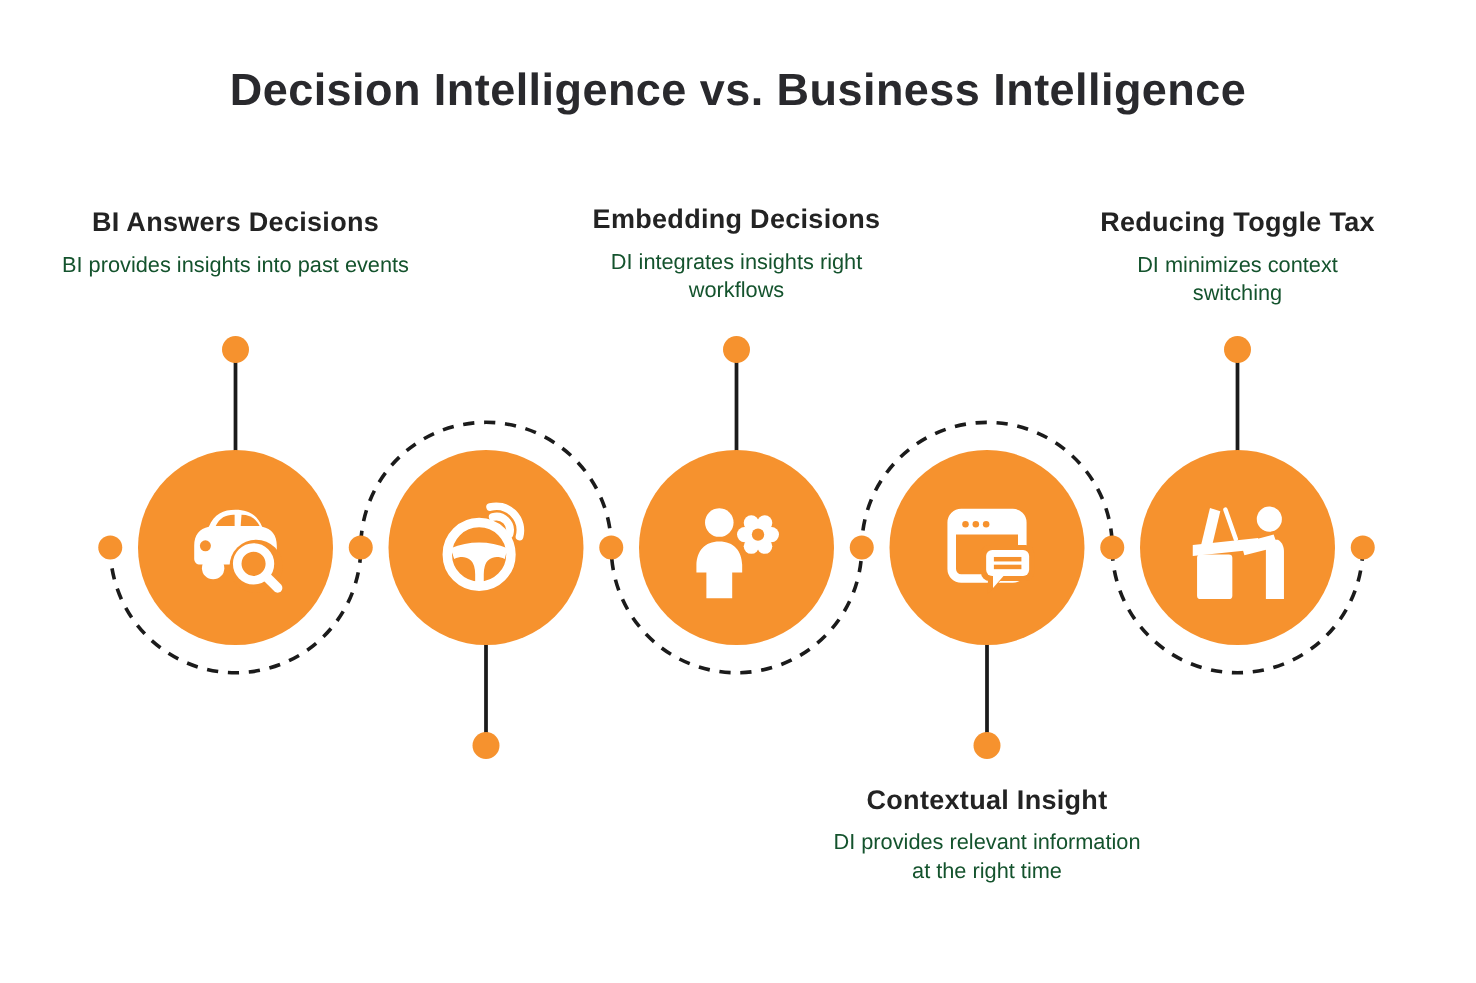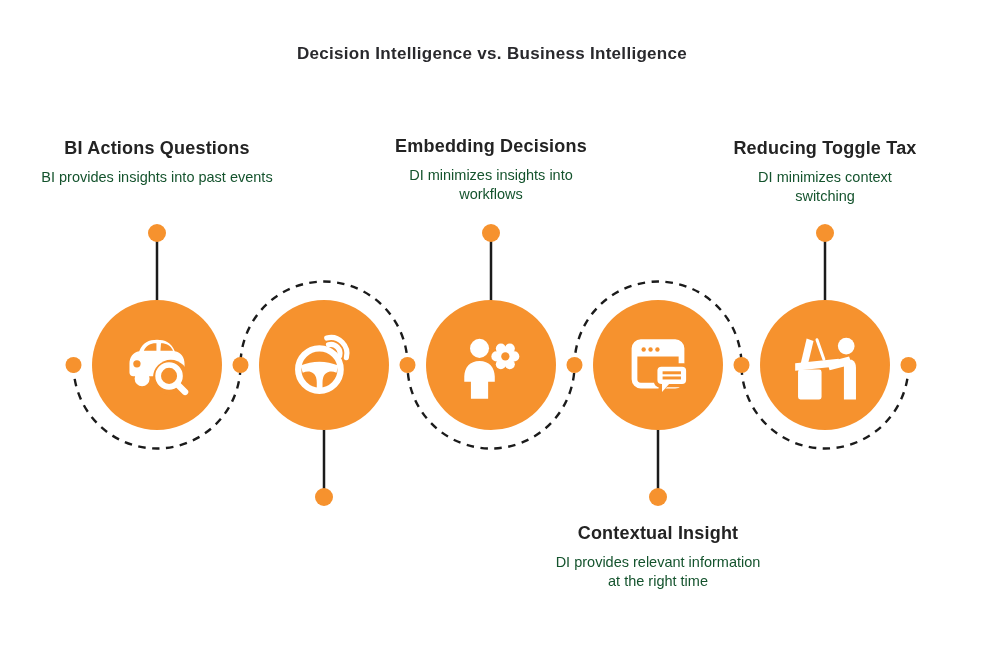--- a/index.html
+++ b/index.html
@@ -3,21 +3,21 @@
 <meta charset="utf-8">
 <title>Decision Intelligence vs. Business Intelligence</title>
 <style>
   html,body{margin:0;padding:0;background:#fff;}
   .canvas{
     position:relative;width:984px;height:655px;background:#fff;overflow:hidden;
     font-family:"Liberation Sans","DejaVu Sans",sans-serif;
   }
   .title{
     position:absolute;top:44px;left:0;width:984px;margin:0;text-align:center;
-    font-size:17px;font-weight:700;color:#29292D;letter-spacing:.3px;
+    font-size:30px;font-weight:700;color:#29292D;letter-spacing:.3px;
   }
   .wave-layer{position:absolute;top:0;left:0;}
   .node{
     position:absolute;width:130px;height:130px;border-radius:50%;
     background:#F6922E;display:flex;align-items:center;justify-content:center;
   }
   .node svg{width:78px;height:78px;display:block;}
   .node1{left:92px;top:300px;}
   .node2{left:259px;top:300px;}
   .node3{left:426px;top:300px;}
@@ -139,28 +139,28 @@
         <polygon points="36,31.5 55,26.5 57.5,33.5 38,38.5"></polygon>
         <path d="M50.5 29.5 h7 c2.5 1.5 3.5 4 3.5 7 V64 h-10.5 Z"></path>
         <polygon points="8,32.5 46,28.5 46,35 8,39"></polygon>
         <rect x="10.5" y="38" width="20.5" height="26" rx="2"></rect>
       </g>
       <line x1="27" y1="12" x2="33" y2="29" stroke="#fff" stroke-width="2.6" stroke-linecap="round"></line>
     </svg>
   </div>
 
   <div class="label label-1">
-    <h2>BI Actions Questions</h2>
+    <h2>BI Answers Decisions</h2>
     <p>BI provides insights into past events</p>
   </div>
 
 
   <div class="label label-3">
     <h2>Embedding Decisions</h2>
-    <p>DI minimizes insights into workflows</p>
+    <p>DI integrates insights right workflows</p>
   </div>
 
   <div class="label label-4">
     <h2>Contextual Insight</h2>
     <p>DI provides relevant information at the right time</p>
   </div>
 
   <div class="label label-5">
     <h2>Reducing Toggle Tax</h2>
     <p>DI minimizes context switching</p>

